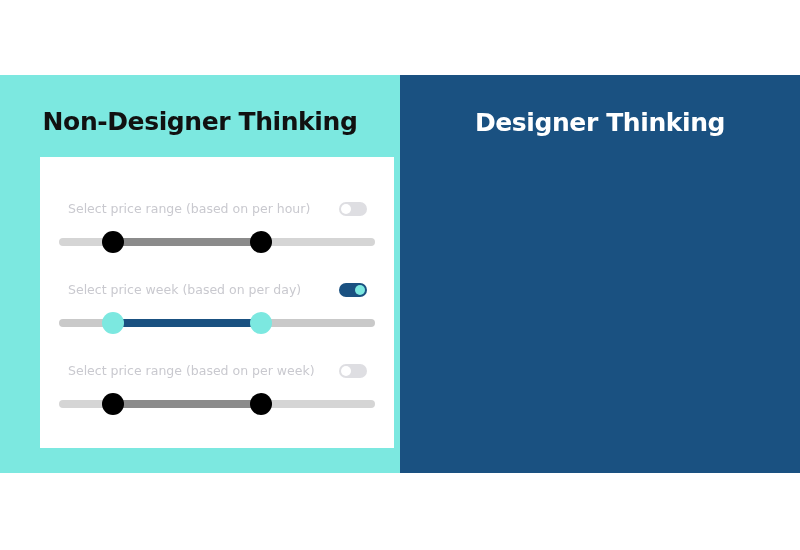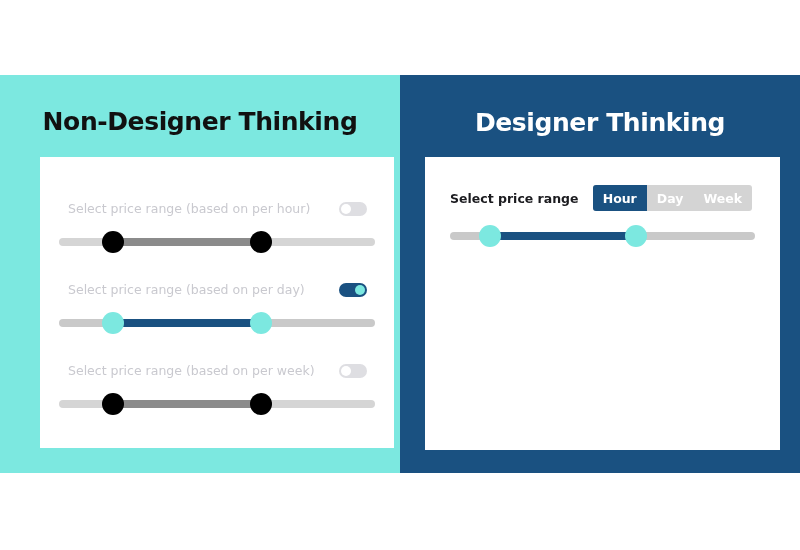--- a/index.html
+++ b/index.html
@@ -190,21 +190,21 @@
         </div>
         <div class="slider slider-gray" style="left:19px; right:19px; top:37px;">
           <div class="track-fill" style="left:17%; width:47%;"></div>
           <div class="handle" style="left:17%; margin-left:-11px;"></div>
           <div class="handle" style="left:64%; margin-left:-11px;"></div>
         </div>
       </div>
 
       <div class="row" style="top:125px;">
         <div class="row-head">
-          <div class="row-label label-muted" style="left:28px;">Select price range (based on per day)</div>
+          <div class="row-label label-muted" style="left:28px;">Select price week (based on per day)</div>
           <div class="toggle toggle-on" style="right:27px;">
             <div class="knob"></div>
           </div>
         </div>
         <div class="slider slider-teal" style="left:19px; right:19px; top:37px;">
           <div class="track-fill" style="left:17%; width:47%;"></div>
           <div class="handle" style="left:17%; margin-left:-11px;"></div>
           <div class="handle" style="left:64%; margin-left:-11px;"></div>
         </div>
       </div>
@@ -223,36 +223,15 @@
         </div>
       </div>
 
     </div>
   </div>
 
   <div class="panel panel-right">
 
     <div class="panel-title title-right">Designer Thinking</div>
 
-    <div class="card card-right">
-
-      <div class="row" style="top:28px;">
-        <div class="row-head" style="height:26px;">
-          <div class="row-label label-dark" style="left:25px; top:6px;">Select price range</div>
-
-          <div class="segmented" style="right:28px; top:0;">
-            <div class="seg seg-active">Hour</div>
-            <div class="seg seg-inactive">Day</div>
-            <div class="seg seg-inactive">Week</div>
-          </div>
-        </div>
-
-        <div class="slider slider-teal" style="left:25px; right:25px; top:47px;">
-          <div class="track-fill" style="left:13%; width:48%;"></div>
-          <div class="handle" style="left:13%; margin-left:-11px;"></div>
-          <div class="handle" style="left:61%; margin-left:-11px;"></div>
-        </div>
-      </div>
-
-    </div>
   </div>
 
 </div>
 
 </body></html>

